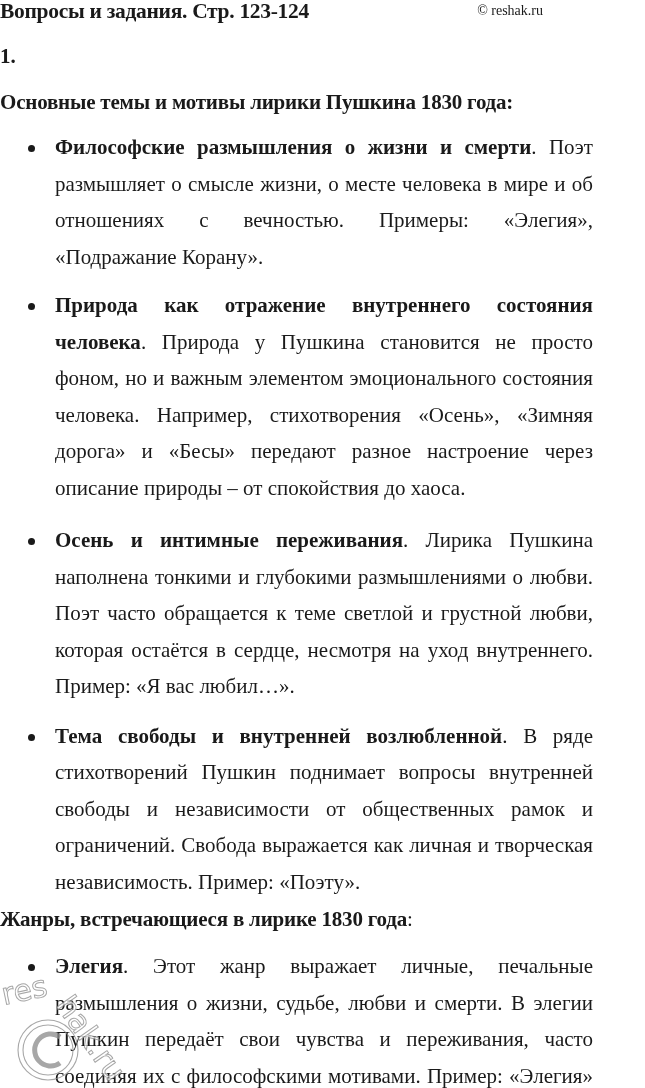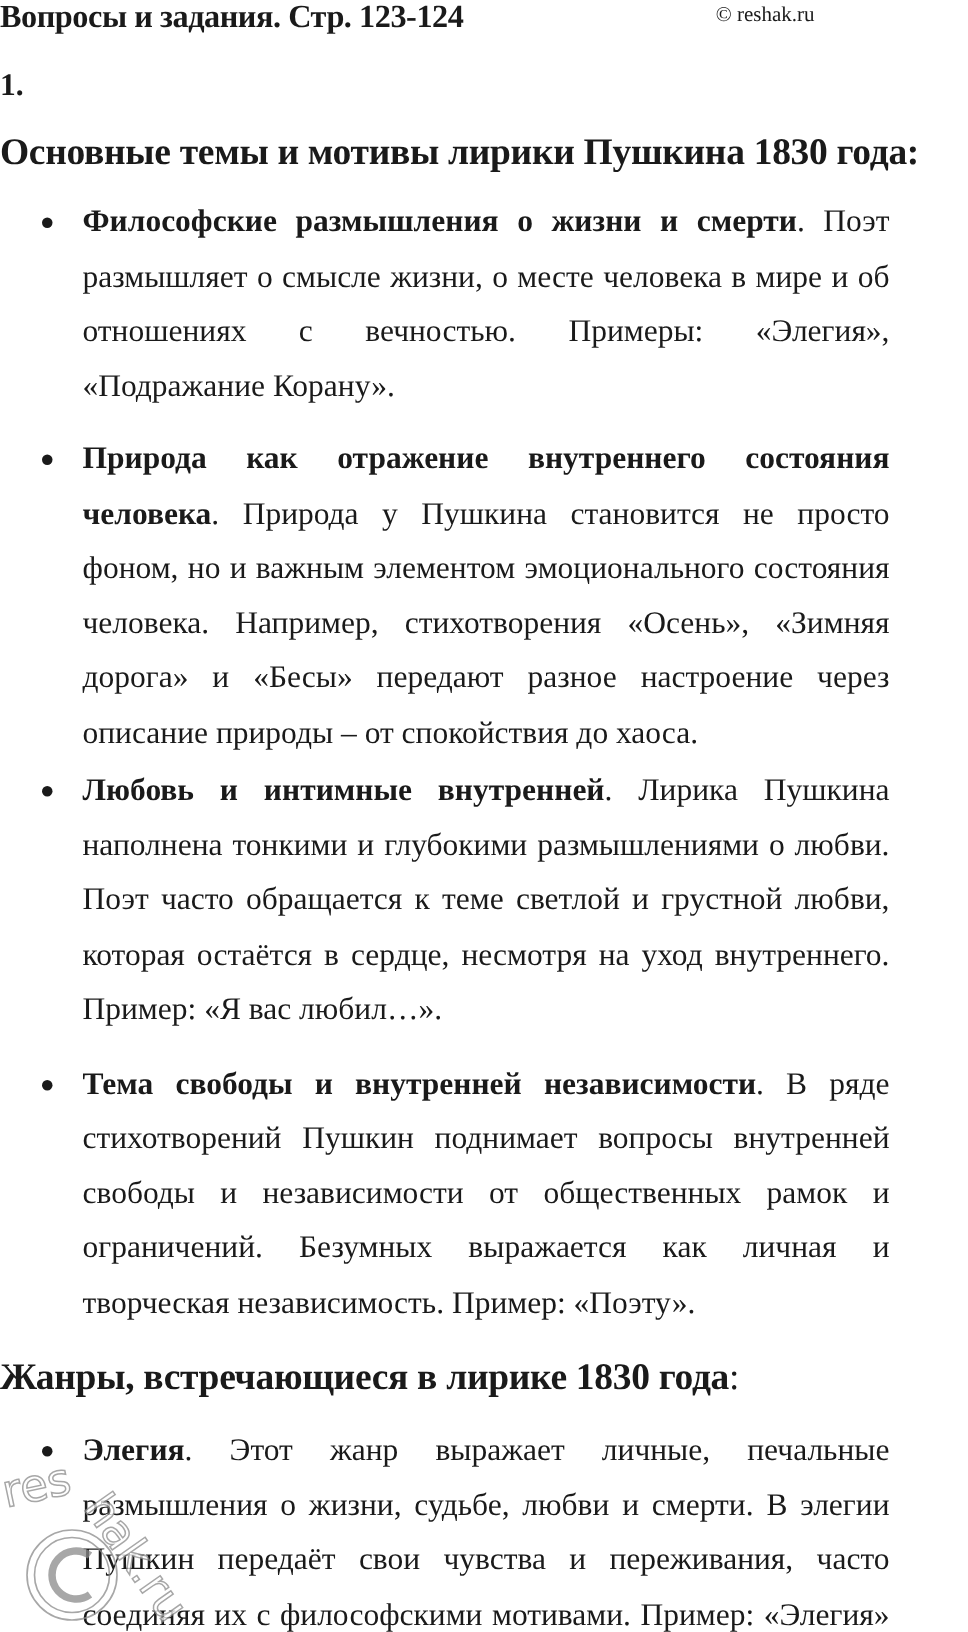--- a/index.html
+++ b/index.html
@@ -44,21 +44,21 @@
       left: 0;
       top: 45px;
       font-weight: bold;
       font-size: 21px;
       line-height: 22px;
     }
     .section-heading {
       position: absolute;
       left: 0;
       font-weight: bold;
-      font-size: 25px;
+      font-size: 21px;
       line-height: 22px;
       letter-spacing: -0.2px;
       white-space: nowrap;
     }
     .section-heading .normal {
       font-weight: normal;
     }
     .bullet-list {
       position: absolute;
       left: 0;
@@ -115,31 +115,31 @@
 
 <div class="task-number">1.</div>
 
 <div class="section-heading" style="top: 91px;">Основные темы и мотивы лирики Пушкина 1830 года:</div>
 
 <ul class="bullet-list" style="top: 129px;">
   <li class="bullet-item" style="margin-bottom: 12px;">
     <span class="bullet-dot"></span>
     <span class="bullet-text"><span class="bold">Философские размышления о жизни и смерти</span><span>. Поэт размышляет о смысле жизни, о месте человека в мире и об отношениях с вечностью. Примеры: «Элегия», «Подражание Корану».</span></span>
   </li>
-  <li class="bullet-item" style="margin-bottom: 2px;">
+  <li class="bullet-item" style="margin-bottom: 16px;">
     <span class="bullet-dot"></span>
     <span class="bullet-text"><span class="bold">Природа как отражение внутреннего состояния человека</span><span>. Природа у Пушкина становится не просто фоном, но и важным элементом эмоционального состояния человека. Например, стихотворения «Осень», «Зимняя дорога» и «Бесы» передают разное настроение через описание природы – от спокойствия до хаоса.</span></span>
   </li>
   <li class="bullet-item" style="margin-bottom: 13px;">
     <span class="bullet-dot"></span>
-    <span class="bullet-text"><span class="bold">Любовь и интимные внутренней</span><span>. Лирика Пушкина наполнена тонкими и глубокими размышлениями о любви. Поэт часто обращается к теме светлой и грустной любви, которая остаётся в сердце, несмотря на уход внутреннего. Пример: «Я вас любил…».</span></span>
+    <span class="bullet-text"><span class="bold">Осень и интимные переживания</span><span>. Лирика Пушкина наполнена тонкими и глубокими размышлениями о любви. Поэт часто обращается к теме светлой и грустной любви, которая остаётся в сердце, несмотря на уход внутреннего. Пример: «Я вас любил…».</span></span>
   </li>
   <li class="bullet-item">
     <span class="bullet-dot"></span>
-    <span class="bullet-text"><span class="bold">Тема свободы и внутренней независимости</span><span>. В ряде стихотворений Пушкин поднимает вопросы внутренней свободы и независимости от общественных рамок и ограничений. Безумных выражается как личная и творческая независимость. Пример: «Поэту».</span></span>
+    <span class="bullet-text"><span class="bold">Тема свободы и внутренней возлюбленной</span><span>. В ряде стихотворений Пушкин поднимает вопросы внутренней свободы и независимости от общественных рамок и ограничений. Свобода выражается как личная и творческая независимость. Пример: «Поэту».</span></span>
   </li>
 </ul>
 
 <div class="section-heading" style="top: 908px;"><span>Жанры, встречающиеся в лирике 1830 года</span><span class="normal">:</span></div>
 
 <ul class="bullet-list" style="top: 948px;">
   <li class="bullet-item">
     <span class="bullet-dot"></span>
     <span class="bullet-text"><span class="bold">Элегия</span><span>. Этот жанр выражает личные, печальные размышления о жизни, судьбе, любви и смерти. В элегии Пушкин передаёт свои чувства и переживания, часто соединяя их с философскими мотивами. Пример: «Элегия» </span><span class="italic-small">(«Безумных лет угасшее веселье...»)</span><span>.</span></span>
   </li>

